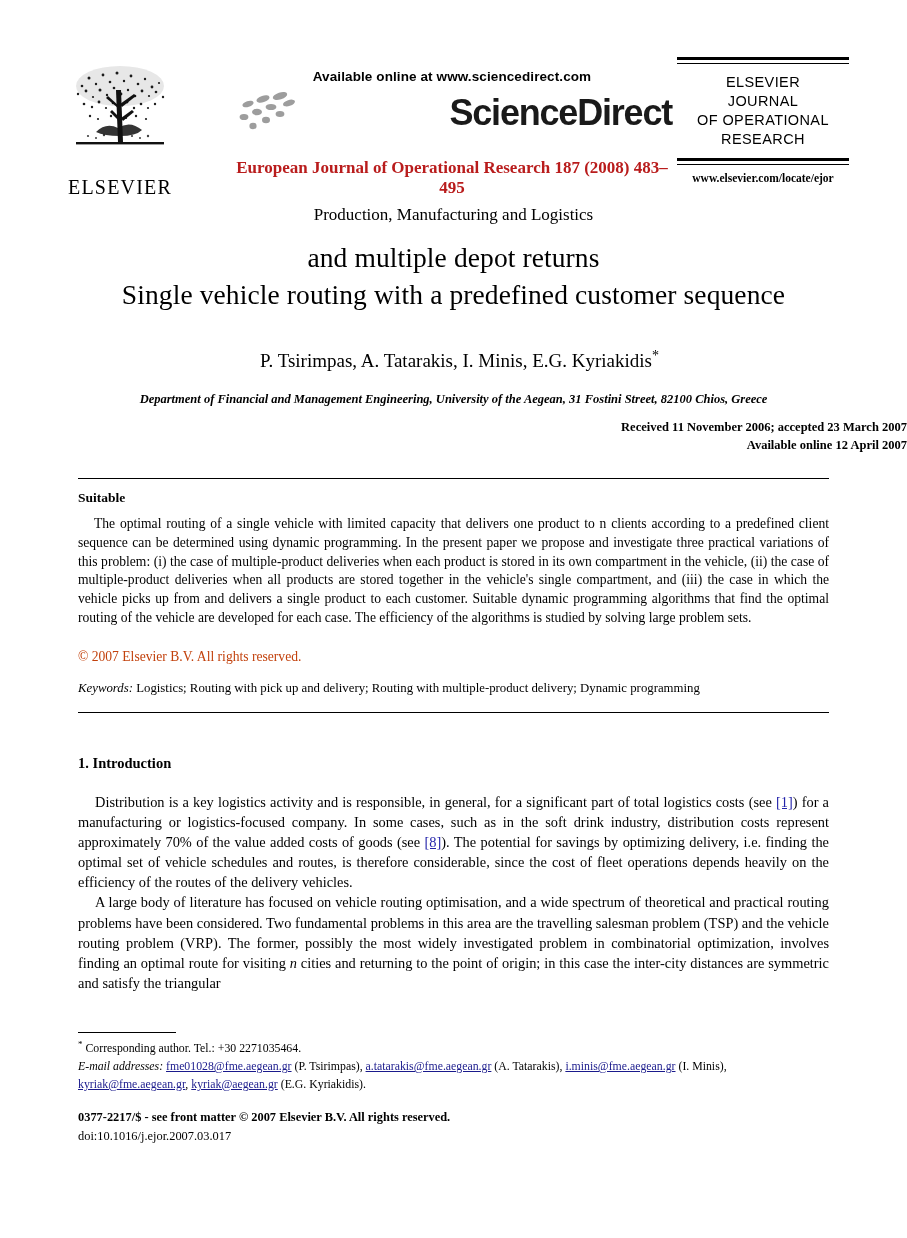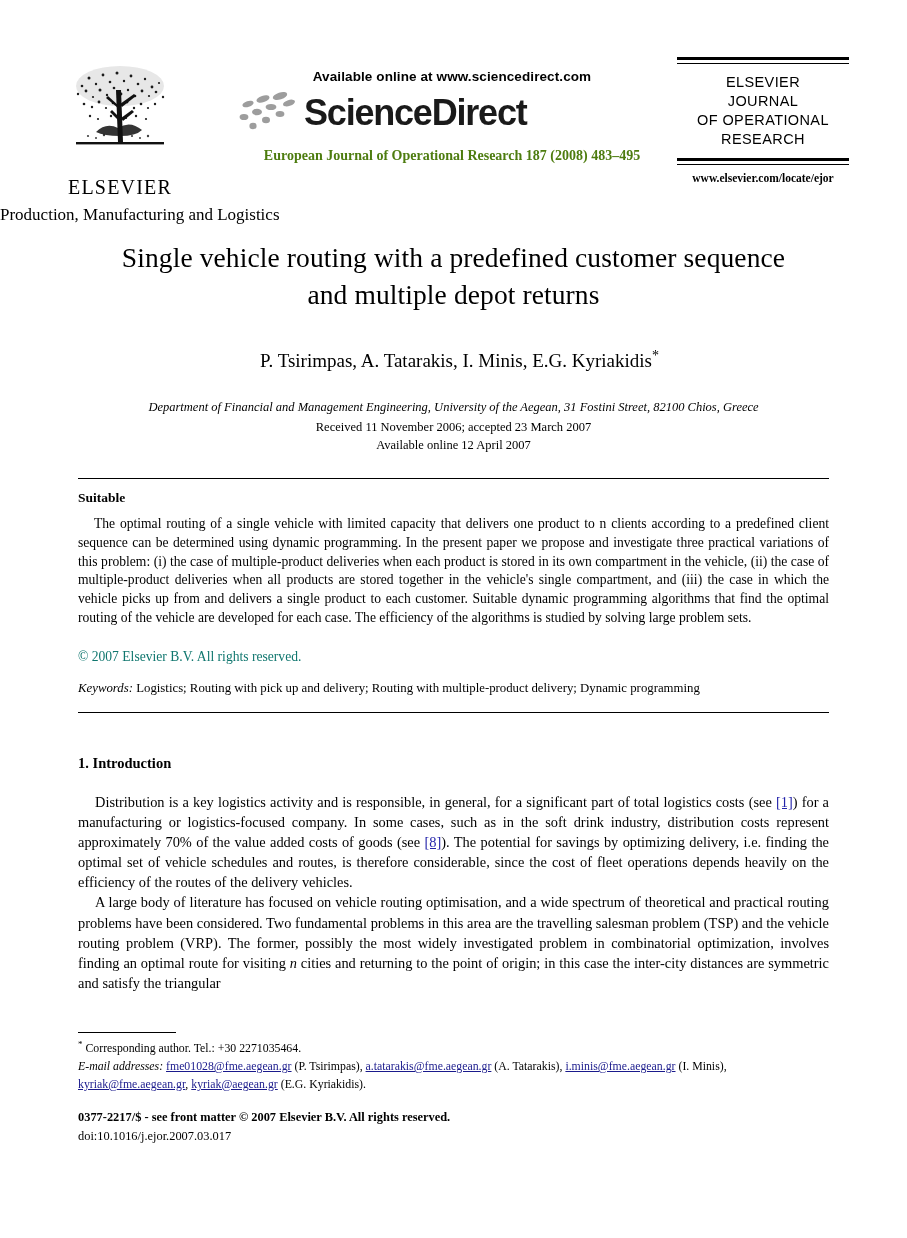--- a/index.html
+++ b/index.html
@@ -54,36 +54,36 @@
     font-family: "Liberation Sans", sans-serif;
     font-size: 13.5px;
     font-weight: bold;
     letter-spacing: 0.1px;
     color: #000;
   }
   .sd-logo-row {
     margin-top: 6px;
     display: flex;
     align-items: center;
-    justify-content: flex-start;
+    justify-content: space-between;
   }
   .sd-wordmark {
     font-family: "Liberation Sans", sans-serif;
     font-size: 36px;
     font-weight: bold;
     letter-spacing: -1.2px;
     color: #1a1a1a;
     line-height: 1;
   }
   .sd-journal-line {
-    margin-top: 12px;
+    margin-top: 22px;
     font-family: "Liberation Serif", serif;
-    font-size: 14px;
-    font-weight: bold;
-    color: #4d7c0f;
+    font-size: 17px;
+    font-weight: bold;
+    color: #b91c1c;
   }
 
   .journal-badge {
     position: absolute;
     right: 58px;
     top: 2px;
     width: 172px;
     text-align: center;
   }
   .jb-rule-top {
@@ -110,21 +110,21 @@
     font-family: "Liberation Serif", serif;
     font-size: 11.5px;
     font-weight: bold;
     color: #000;
   }
 
   .section-kicker {
     position: absolute;
     left: 0; right: 0;
     top: 205px;
-    text-align: left;
+    text-align: center;
     font-size: 17px;
     color: #000;
   }
   .paper-title {
     position: absolute;
     left: 70px; right: 70px;
     top: 240px;
     text-align: center;
     font-size: 27.5px;
     line-height: 1.33;
@@ -137,34 +137,34 @@
     top: 348px;
     text-align: center;
     font-size: 19px;
     color: #000;
     padding-left: 12px;
   }
   .authors .star { font-size: 14px; vertical-align: super; }
   .affiliation {
     position: absolute;
     left: 0; right: 0;
-    top: 400px;
+    top: 392px;
     text-align: center;
     font-size: 12.5px;
     font-style: italic;
-    font-weight: normal;
+    font-weight: bold;
     color: #000;
   }
   .dates {
     position: absolute;
     left: 0; right: 0;
     top: 418px;
-    text-align: center;
+    text-align: right;
     font-size: 12.5px;
-    font-weight: normal;
+    font-weight: bold;
     line-height: 1.45;
     color: #000;
   }
 
   
   .hrule {
     position: absolute;
     left: 78px; right: 78px;
     border-top: 1px solid #000;
     height: 0;
@@ -190,21 +190,21 @@
     text-align: justify;
     text-indent: 16px;
     color: #000;
   }
   .abstract-copy {
     position: absolute;
     left: 78px; right: 78px;
     top: 648px;
     font-size: 13.6px;
     line-height: 1.385;
-    color: #0f766e;
+    color: #c2410c;
   }
   .keywords {
     position: absolute;
     left: 78px; right: 78px;
     top: 680px;
     font-size: 12.8px;
     line-height: 1.4;
     color: #000;
   }
   .keywords .kw-label { font-style: italic; }
@@ -369,22 +369,22 @@
         <div>RESEARCH</div>
       </div>
       <div class="jb-rule-bot"></div>
       <div class="jb-url">www.elsevier.com/locate/ejor</div>
     </div>
   </div>
 
   <div class="section-kicker">Production, Manufacturing and Logistics</div>
 
   <div class="paper-title">
+    <div>and multiple depot returns</div>
     <div>Single vehicle routing with a predefined customer sequence</div>
-    <div>and multiple depot returns</div>
   </div>
 
   <div class="authors">
     <span>P. Tsirimpas, A. Tatarakis, I. Minis, E.G. Kyriakidis</span><span class="star">*</span>
   </div>
 
   <div class="affiliation">Department of Financial and Management Engineering, University of the Aegean, 31 Fostini Street, 82100 Chios, Greece</div>
 
   <div class="dates">
     <div>Received 11 November 2006; accepted 23 March 2007</div>

